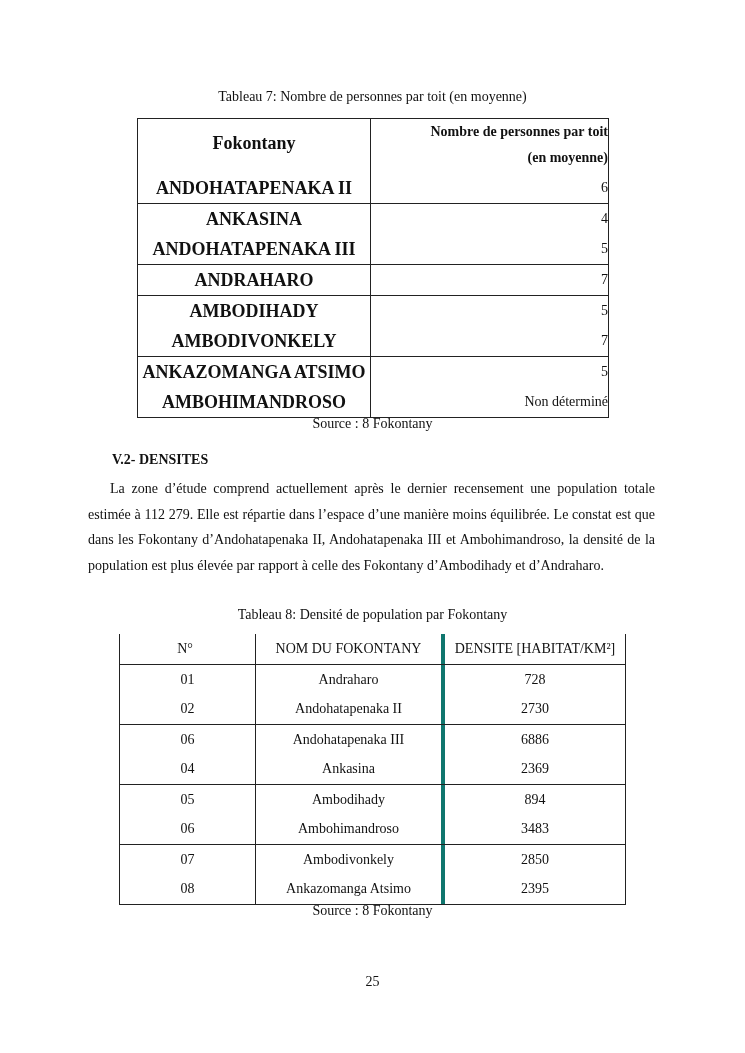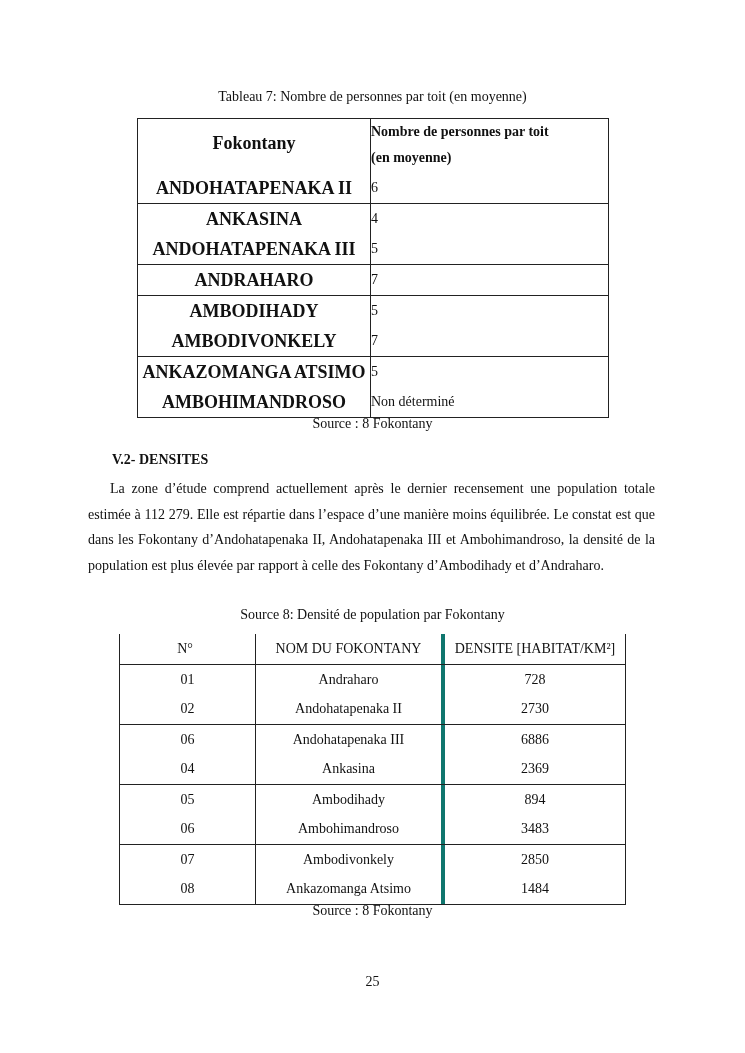--- a/index.html
+++ b/index.html
@@ -4,21 +4,21 @@
 <style>
   html, body { margin:0; padding:0; background:#ffffff; }
   body { width:745px; height:1053px; position:relative; overflow:hidden;
          font-family:"Liberation Serif", "DejaVu Serif", serif; color:#111; }
   .abs { position:absolute; }
   .caption { font-size:14px; text-align:center; width:745px; left:0; }
   
   #t7 { position:absolute; left:137px; top:118px; width:470px; border:1px solid #222; border-collapse:collapse; }
   #t7 .row { display:flex; }
   #t7 .c1 { width:232px; border-right:1px solid #222; text-align:center; font-weight:bold; font-size:18px; }
-  #t7 .c2 { flex:1; text-align:left; font-size:14px; }
+  #t7 .c2 { flex:1; text-align:right; font-size:14px; }
   #t7 .grp { border-bottom:1px solid #222; }
   #t7 .grp:last-child { border-bottom:none; }
   #t7 .line { height:30px; line-height:30px; }
   #t7 .head .c1 { height:54px; line-height:48px; }
   #t7 .head .c2 { font-weight:bold; height:54px; }
   #t7 .head .c2 div { height:26px; line-height:22px; }
   #t7 .head .c2 div:first-child { padding-top:2px; }
   
   .h2 { left:112px; top:452px; font-weight:bold; font-size:14px; }
   .para { left:88px; top:476px; width:567px; font-size:14px; line-height:25.5px; text-align:justify; }
@@ -91,21 +91,21 @@
   </div>
 </div>
 
 <div class="abs caption" style="top:416px;">Source : 8 Fokontany</div>
 
 <div class="abs h2">V.2- DENSITES</div>
 <div class="abs para">
   <p>La  zone d’étude comprend actuellement après le dernier recensement une population totale estimée à 112 279.  Elle est répartie dans l’espace d’une manière moins équilibrée. Le constat est que   dans   les Fokontany d’Andohatapenaka II, Andohatapenaka III et Ambohimandroso, la densité de la population est plus élevée par rapport à celle des Fokontany d’Ambodihady et d’Andraharo.</p>
 </div>
 
-<div class="abs caption" style="top:607px;">Source 8: Densité de population par Fokontany</div>
+<div class="abs caption" style="top:607px;">Tableau 8: Densité de population par Fokontany</div>
 
 <div id="t8">
   <div class="grp">
     <div class="row hdr">
       <div class="n">N°</div>
       <div class="nm">NOM DU FOKONTANY</div>
       <div class="d">DENSITE [HABITAT/KM²]</div>
     </div>
   </div>
   <div class="grp">
@@ -146,20 +146,20 @@
   </div>
   <div class="grp">
     <div class="row">
       <div class="n">07</div>
       <div class="nm">Ambodivonkely</div>
       <div class="d">2850</div>
     </div>
     <div class="row">
       <div class="n">08</div>
       <div class="nm">Ankazomanga Atsimo</div>
-      <div class="d">1484</div>
+      <div class="d">2395</div>
     </div>
   </div>
 </div>
 
 <div class="abs caption" style="top:903px;">Source : 8 Fokontany</div>
 
 <div class="abs pagenum">25</div>
 
 </body></html>

